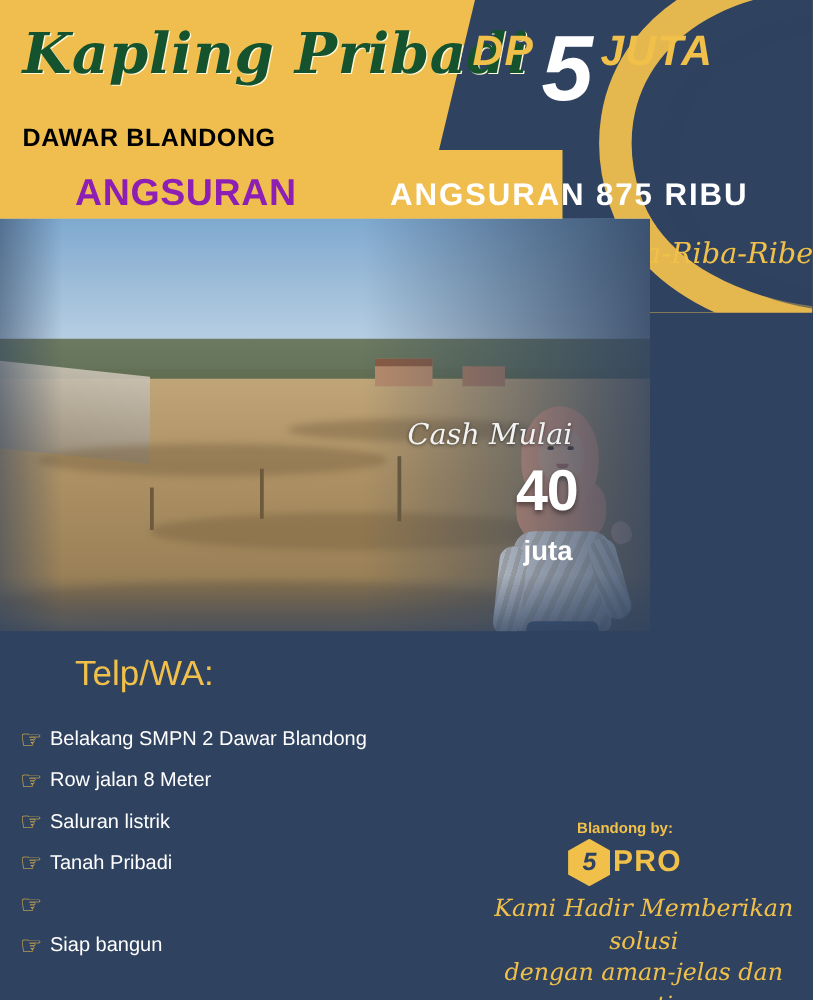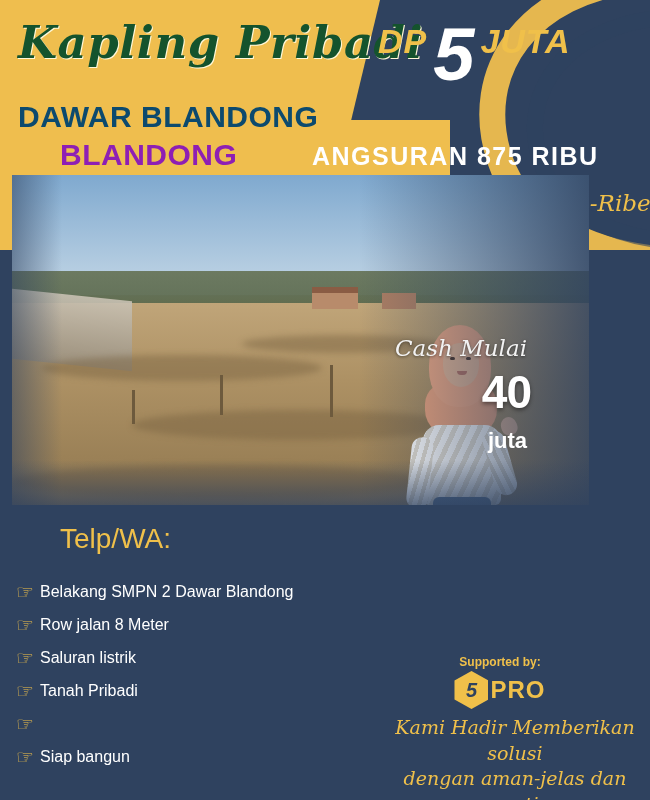--- a/index.html
+++ b/index.html
@@ -52,23 +52,23 @@
     font-weight: bold;
     font-size: 45px;
     color: #14532d;
     letter-spacing: 0.5px;
     text-shadow: 1px 1px 0 #fff8d8;
     white-space: nowrap;
   }
   .title-sub1 {
     position: absolute;
     left: 18px; top: 100px;
-    font-size: 30px;
-    font-weight: bold;
-    color: #0c4a6e;
+    font-size: 20px;
+    font-weight: bold;
+    color: #000000;
     letter-spacing: 0.5px;
   }
   .title-sub2 {
     position: absolute;
     left: 60px; top: 138px;
     font-size: 30px;
     font-weight: bold;
     color: #8e1fb4;
     letter-spacing: 0.5px;
   }
@@ -114,24 +114,23 @@
     font-style: italic;
     font-size: 23px;
     color: #f0c04a;
     white-space: nowrap;
   }
 
   
   .photo {
     position: absolute;
     top: 175px; left: 0;
-    width: 577px; height: 345px;
+    width: 520px; height: 345px;
     overflow: hidden;
     background: linear-gradient(#86b4d8 0%, #a9c8e0 32%, #cbb38d 40%, #b9a076 62%, #a38c63 100%);
-    margin-left: 12px;
   }
   .sky {
     position: absolute; top:0; left:0; width: 650px; height: 120px;
     background: linear-gradient(#7fa9cf, #c4d7e6);
   }
   .treeline {
     position: absolute; top: 96px; left: 0; width: 650px; height: 42px;
     background: linear-gradient(#5f6b4a, #4d5c3d);
     opacity: .85;
   }
@@ -360,21 +359,21 @@
 
     <svg class="swoosh" viewBox="0 0 300 310">
       <path d="M250 10 C 140 20, 80 100, 110 190 C 130 250, 200 285, 280 290" fill="none" stroke="#efbe4e" stroke-width="26" stroke-linecap="round" opacity="0.95"></path>
       <path d="M268 48 C 178 58, 128 120, 150 190 C 168 242, 222 268, 288 272" fill="none" stroke="#2f425f" stroke-width="16" stroke-linecap="round" opacity="0.6"></path>
     </svg>
 
     <div class="curve-bottom"></div>
 
     <div class="title-script">Kapling Pribadi</div>
     <div class="title-sub1">DAWAR BLANDONG</div>
-    <div class="title-sub2">BLANDONG</div>
+    <div class="title-sub2">ANGSURAN</div>
 
     <div class="dp-row">
       <span class="dp-word">DP</span>
       <span class="dp-num">5</span>
       <span class="dp-juta">JUTA</span>
     </div>
 
     <div class="angsuran">ANGSURAN 875 RIBU</div>
     <div class="tanpa">Tanpa Denda-Sita-Riba-Ribet</div>
   </div>
@@ -444,21 +443,21 @@
       <div class="feature">
         <span class="point-icon">☞</span>
       </div>
       <div class="feature">
         <span class="point-icon">☞</span>
         <span class="feature-text">Siap bangun</span>
       </div>
     </div>
 
     <div class="supported">
-      <div class="supported-label">Supported by:</div>
+      <div class="supported-label">Blandong by:</div>
       <div class="logo-row">
         <div class="logo-mark">
           <span>5</span>
         </div>
         <div class="logo-text">PRO</div>
       </div>
     </div>
 
     <div class="tagline">
       <div>Kami Hadir Memberikan solusi</div>

